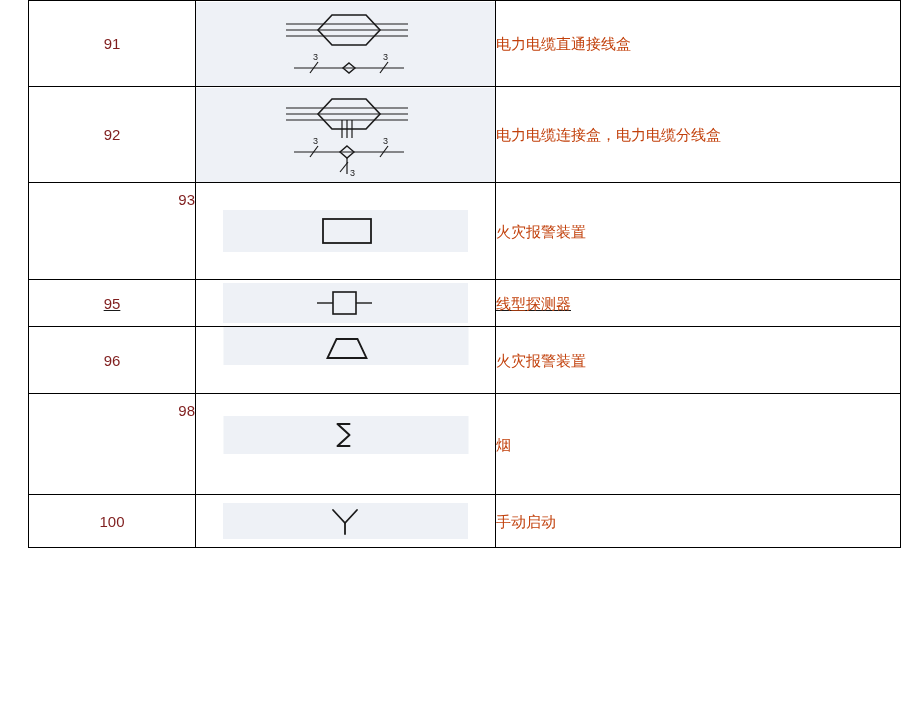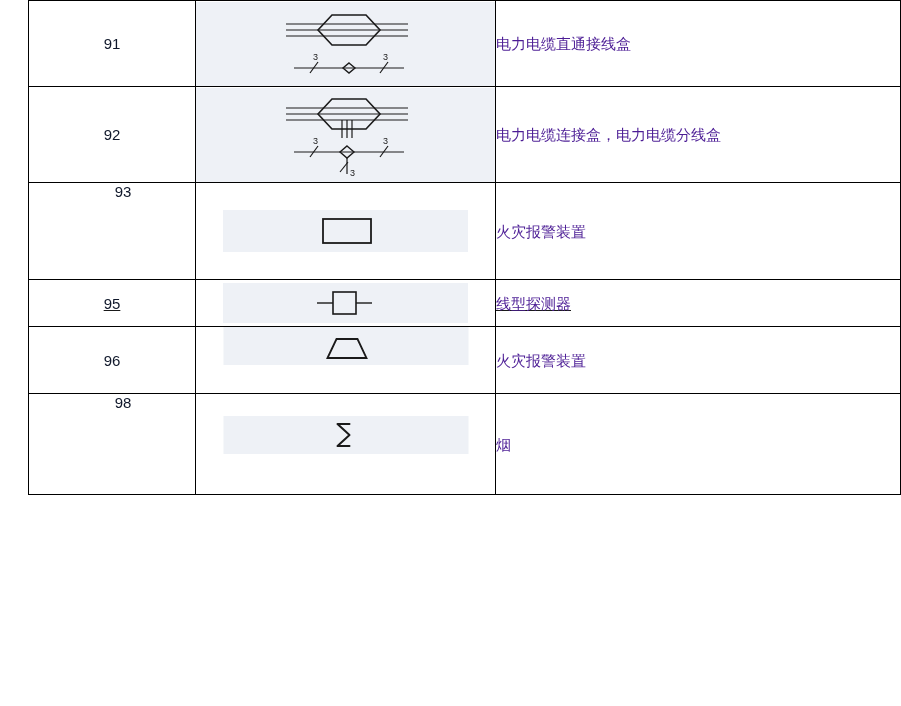--- a/index.html
+++ b/index.html
@@ -31,36 +31,37 @@
     padding: 0;
     vertical-align: middle;
   }
   col.c-num { width: 167px; }
   col.c-sym { width: 300px; }
   col.c-desc { width: 405px; }
 
   .num-cell {
     text-align: center;
     font-size: 15px;
-    color: #0f172a;
+    color: #7f1d1d;
     font-family: "Liberation Sans", sans-serif;
   }
   .num-cell.align-topleft {
-    text-align: center;
+    text-align: right;
     vertical-align: top;
+    padding-top: 8px;
     padding-left: 22px;
   }
   .sym-cell {
     text-align: center;
     position: relative;
   }
   .desc-cell {
     font-size: 15px;
     padding-left: 14px;
-    color: #4c1d95;
+    color: #c2410c;
     line-height: 1.4;
   }
 
   
   .band {
     background: #eef1f6;
     position: relative;
     margin: 0 auto;
     box-sizing: border-box;
   }
@@ -238,16 +239,36 @@
               </div>
             </div>
           </div>
         </td>
         <td class="desc-cell">
           <span>烟</span>
         </td>
       </tr>
 
 
+      <tr style="height:52px;">
+        <td class="num-cell">
+          <span>100</span>
+        </td>
+        <td class="sym-cell">
+          <div class="fig-center" style="height:52px;">
+            <div class="band" style="width:245px;height:36px;">
+              <div class="sym-wrap">
+                <svg width="245" height="36" viewBox="0 0 245 36">
+                  <path d="M110 7 L122 20 L134 7" fill="none" stroke="#1a1a1a" stroke-width="1.8" stroke-linecap="round"></path>
+                  <line x1="122" y1="20" x2="122" y2="31" stroke="#1a1a1a" stroke-width="1.8" stroke-linecap="round"></line>
+                </svg>
+              </div>
+            </div>
+          </div>
+        </td>
+        <td class="desc-cell">
+          <span>手动启动</span>
+        </td>
+      </tr>
 
     </tbody>
   </table>
 </div>
 
 </body></html>

